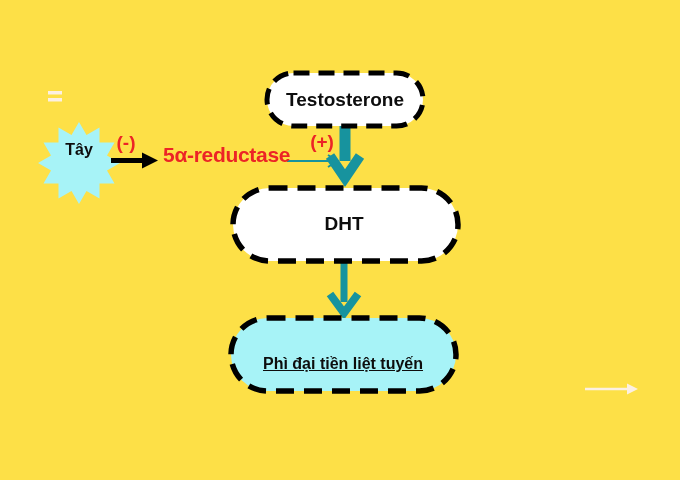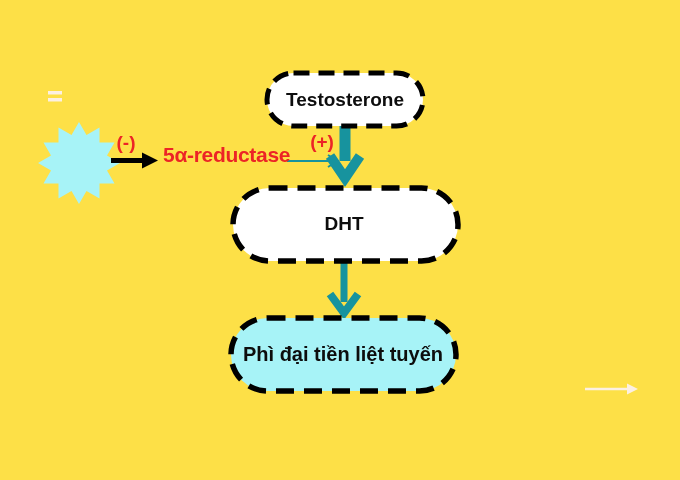--- a/index.html
+++ b/index.html
@@ -18,21 +18,21 @@
     color: #0d0d0d;
     text-align: center;
     white-space: nowrap;
   }
   .flex-center { display: flex; align-items: center; justify-content: center; }
   .col-center { display: flex; flex-direction: column; align-items: center; justify-content: center; }
   .red { color: #ec2426; }
 
   .testosterone-label { left: 267px; top: 73px; width: 156px; height: 53px; font-size: 19px; }
   .dht-label { left: 228px; top: 192px; width: 232px; height: 62px; font-size: 19px; line-height: 31px; }
-  .outcome-label { left: 228px; top: 318px; width: 230px; height: 72px; font-size: 20px; }
+  .outcome-label { left: 228px; top: 328px; width: 230px; height: 72px; font-size: 16px; text-decoration: underline; }
   .drug-label { left: 39px; top: 136px; width: 80px; font-size: 16px; line-height: 28px; }
   .minus-label { left: 106px; top: 132px; width: 40px; font-size: 19px; }
   .plus-label { left: 300px; top: 131px; width: 44px; font-size: 19px; }
   .enzyme-label { left: 163px; top: 143px; font-size: 21px; letter-spacing: -0.3px; }
 </style>
 </head>
 <body>
 
 <div class="stage">
 
@@ -78,20 +78,21 @@
 
   <div class="label flex-center testosterone-label">Testosterone</div>
 
   <div class="label col-center dht-label">
     <span>DHT</span>
   </div>
 
   <div class="label flex-center outcome-label">Phì đại tiền liệt tuyến</div>
 
   <div class="label drug-label">
+    <div>Tây</div>
   </div>
 
   <div class="label red minus-label">(-)</div>
 
   <div class="label red plus-label">(+)</div>
 
   <div class="label red enzyme-label">5α-reductase</div>
 
 </div>
 

